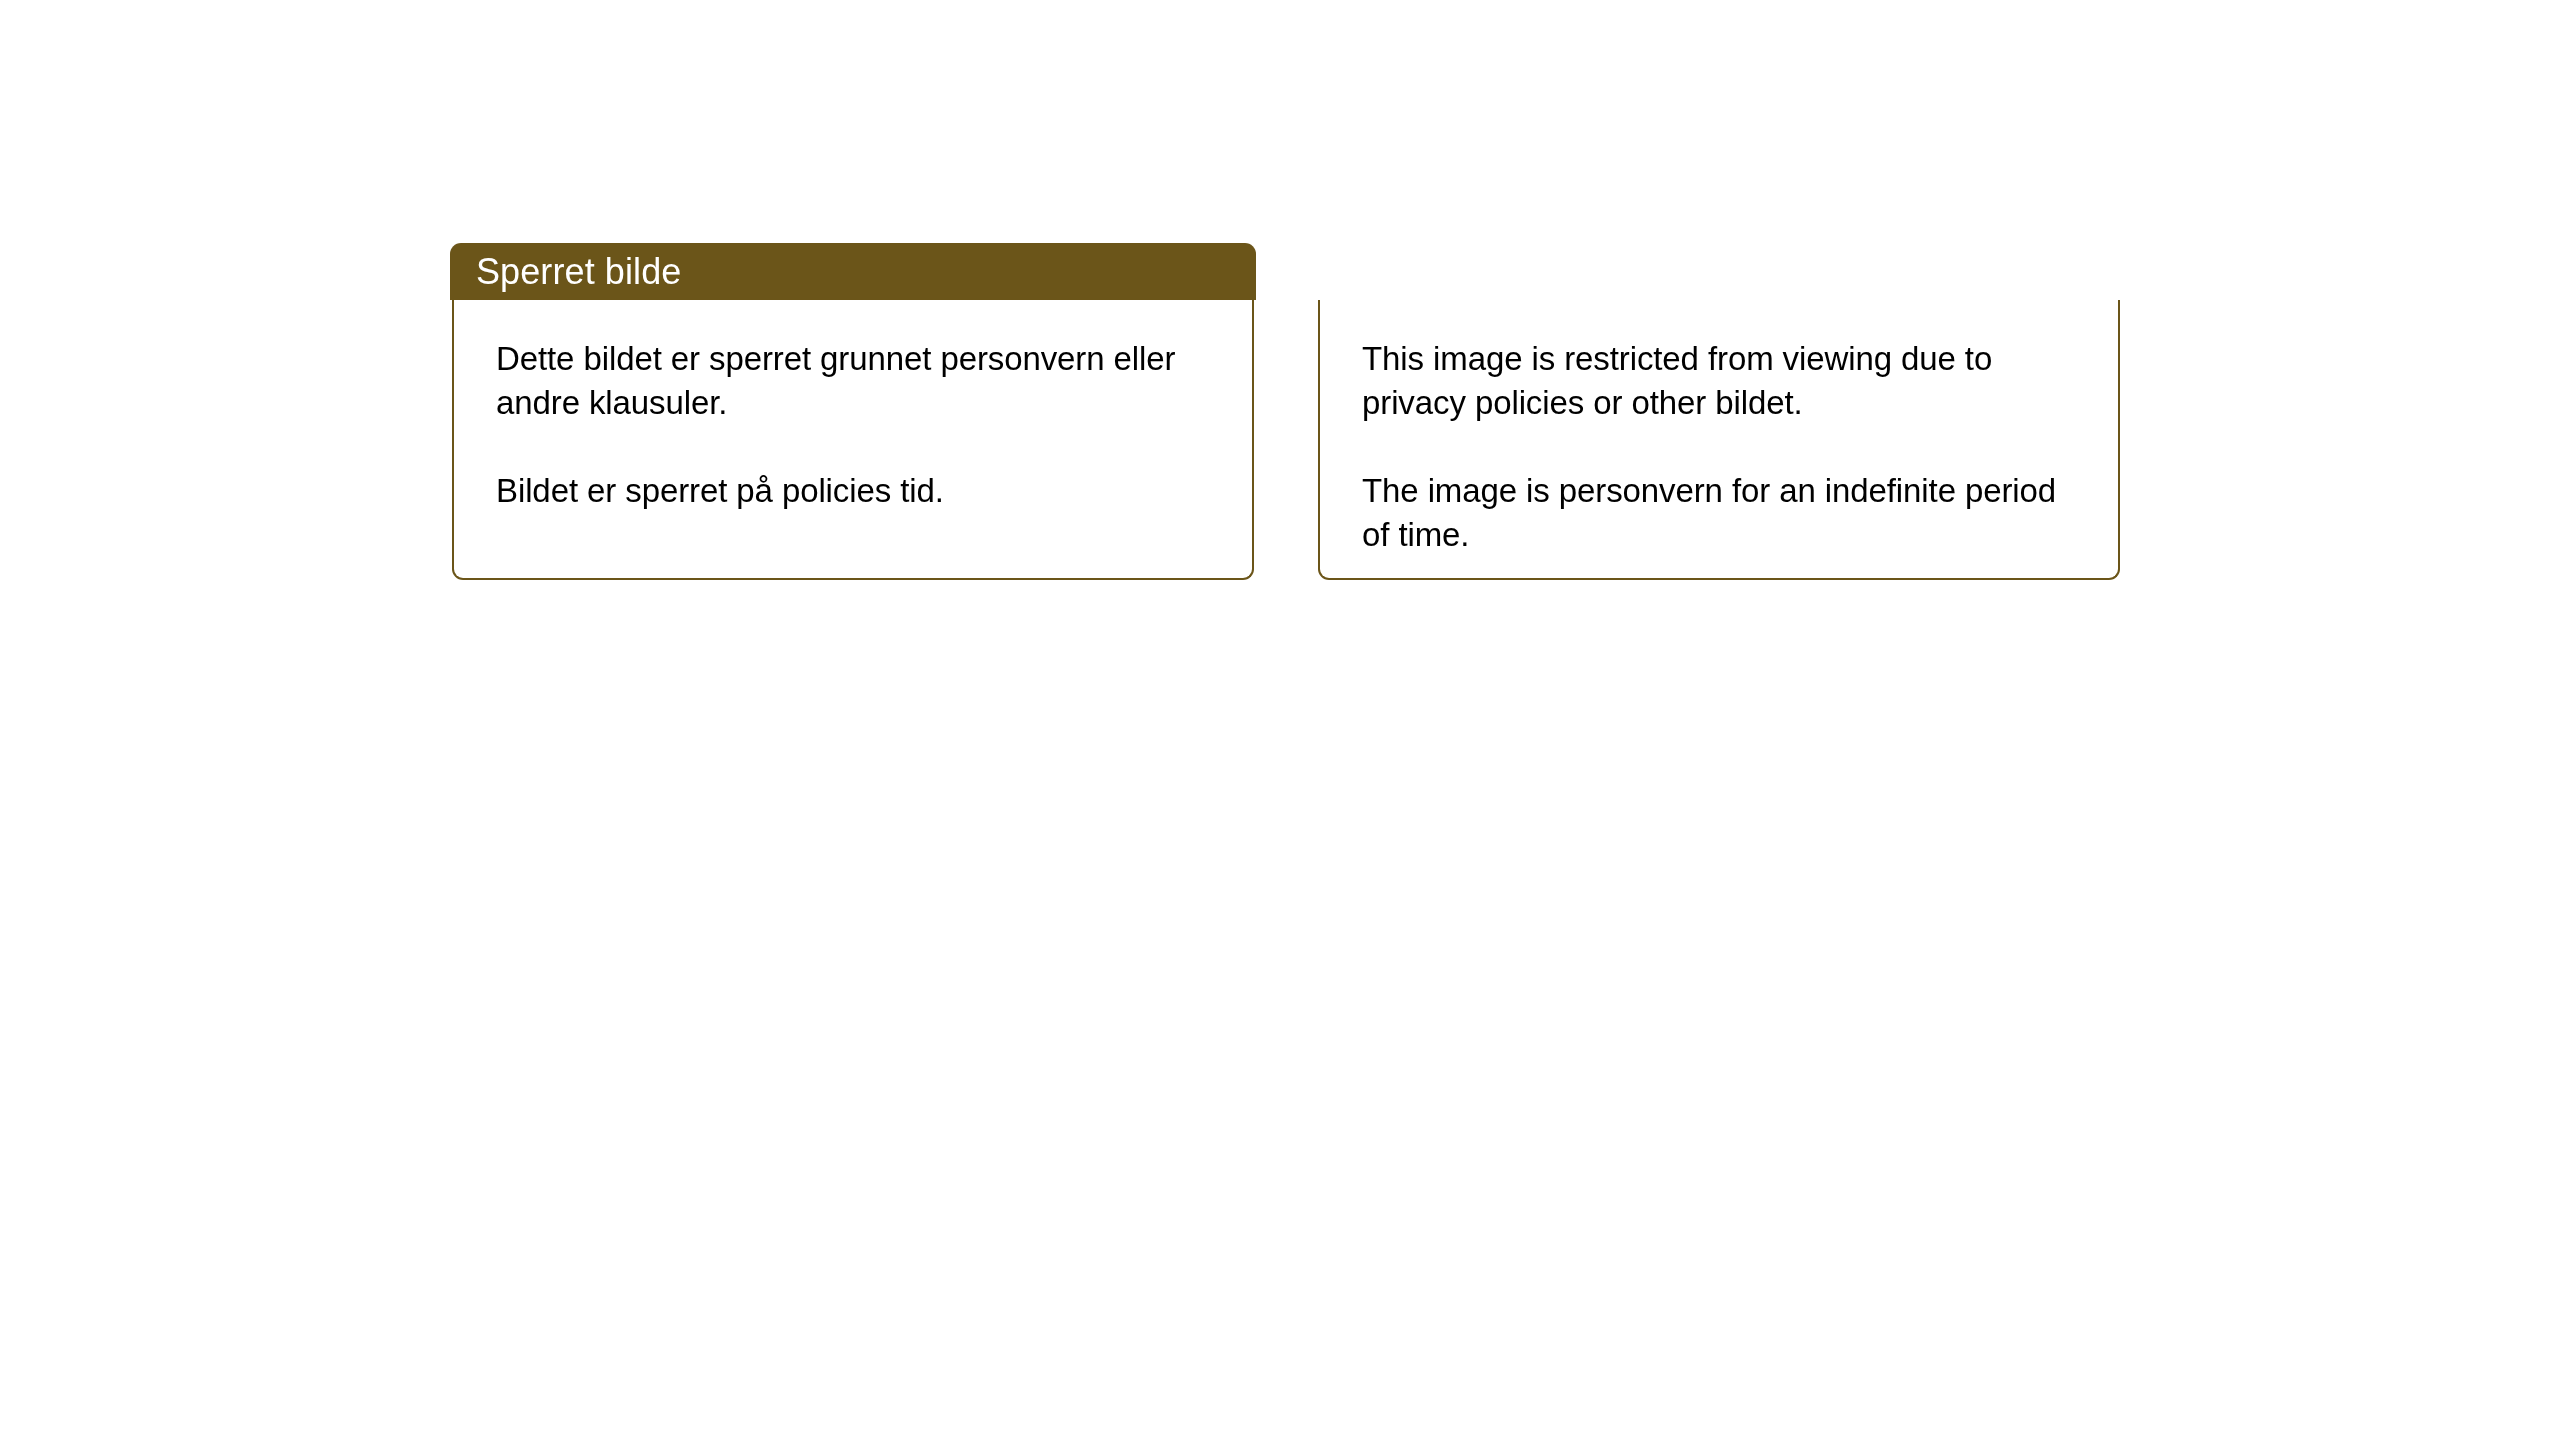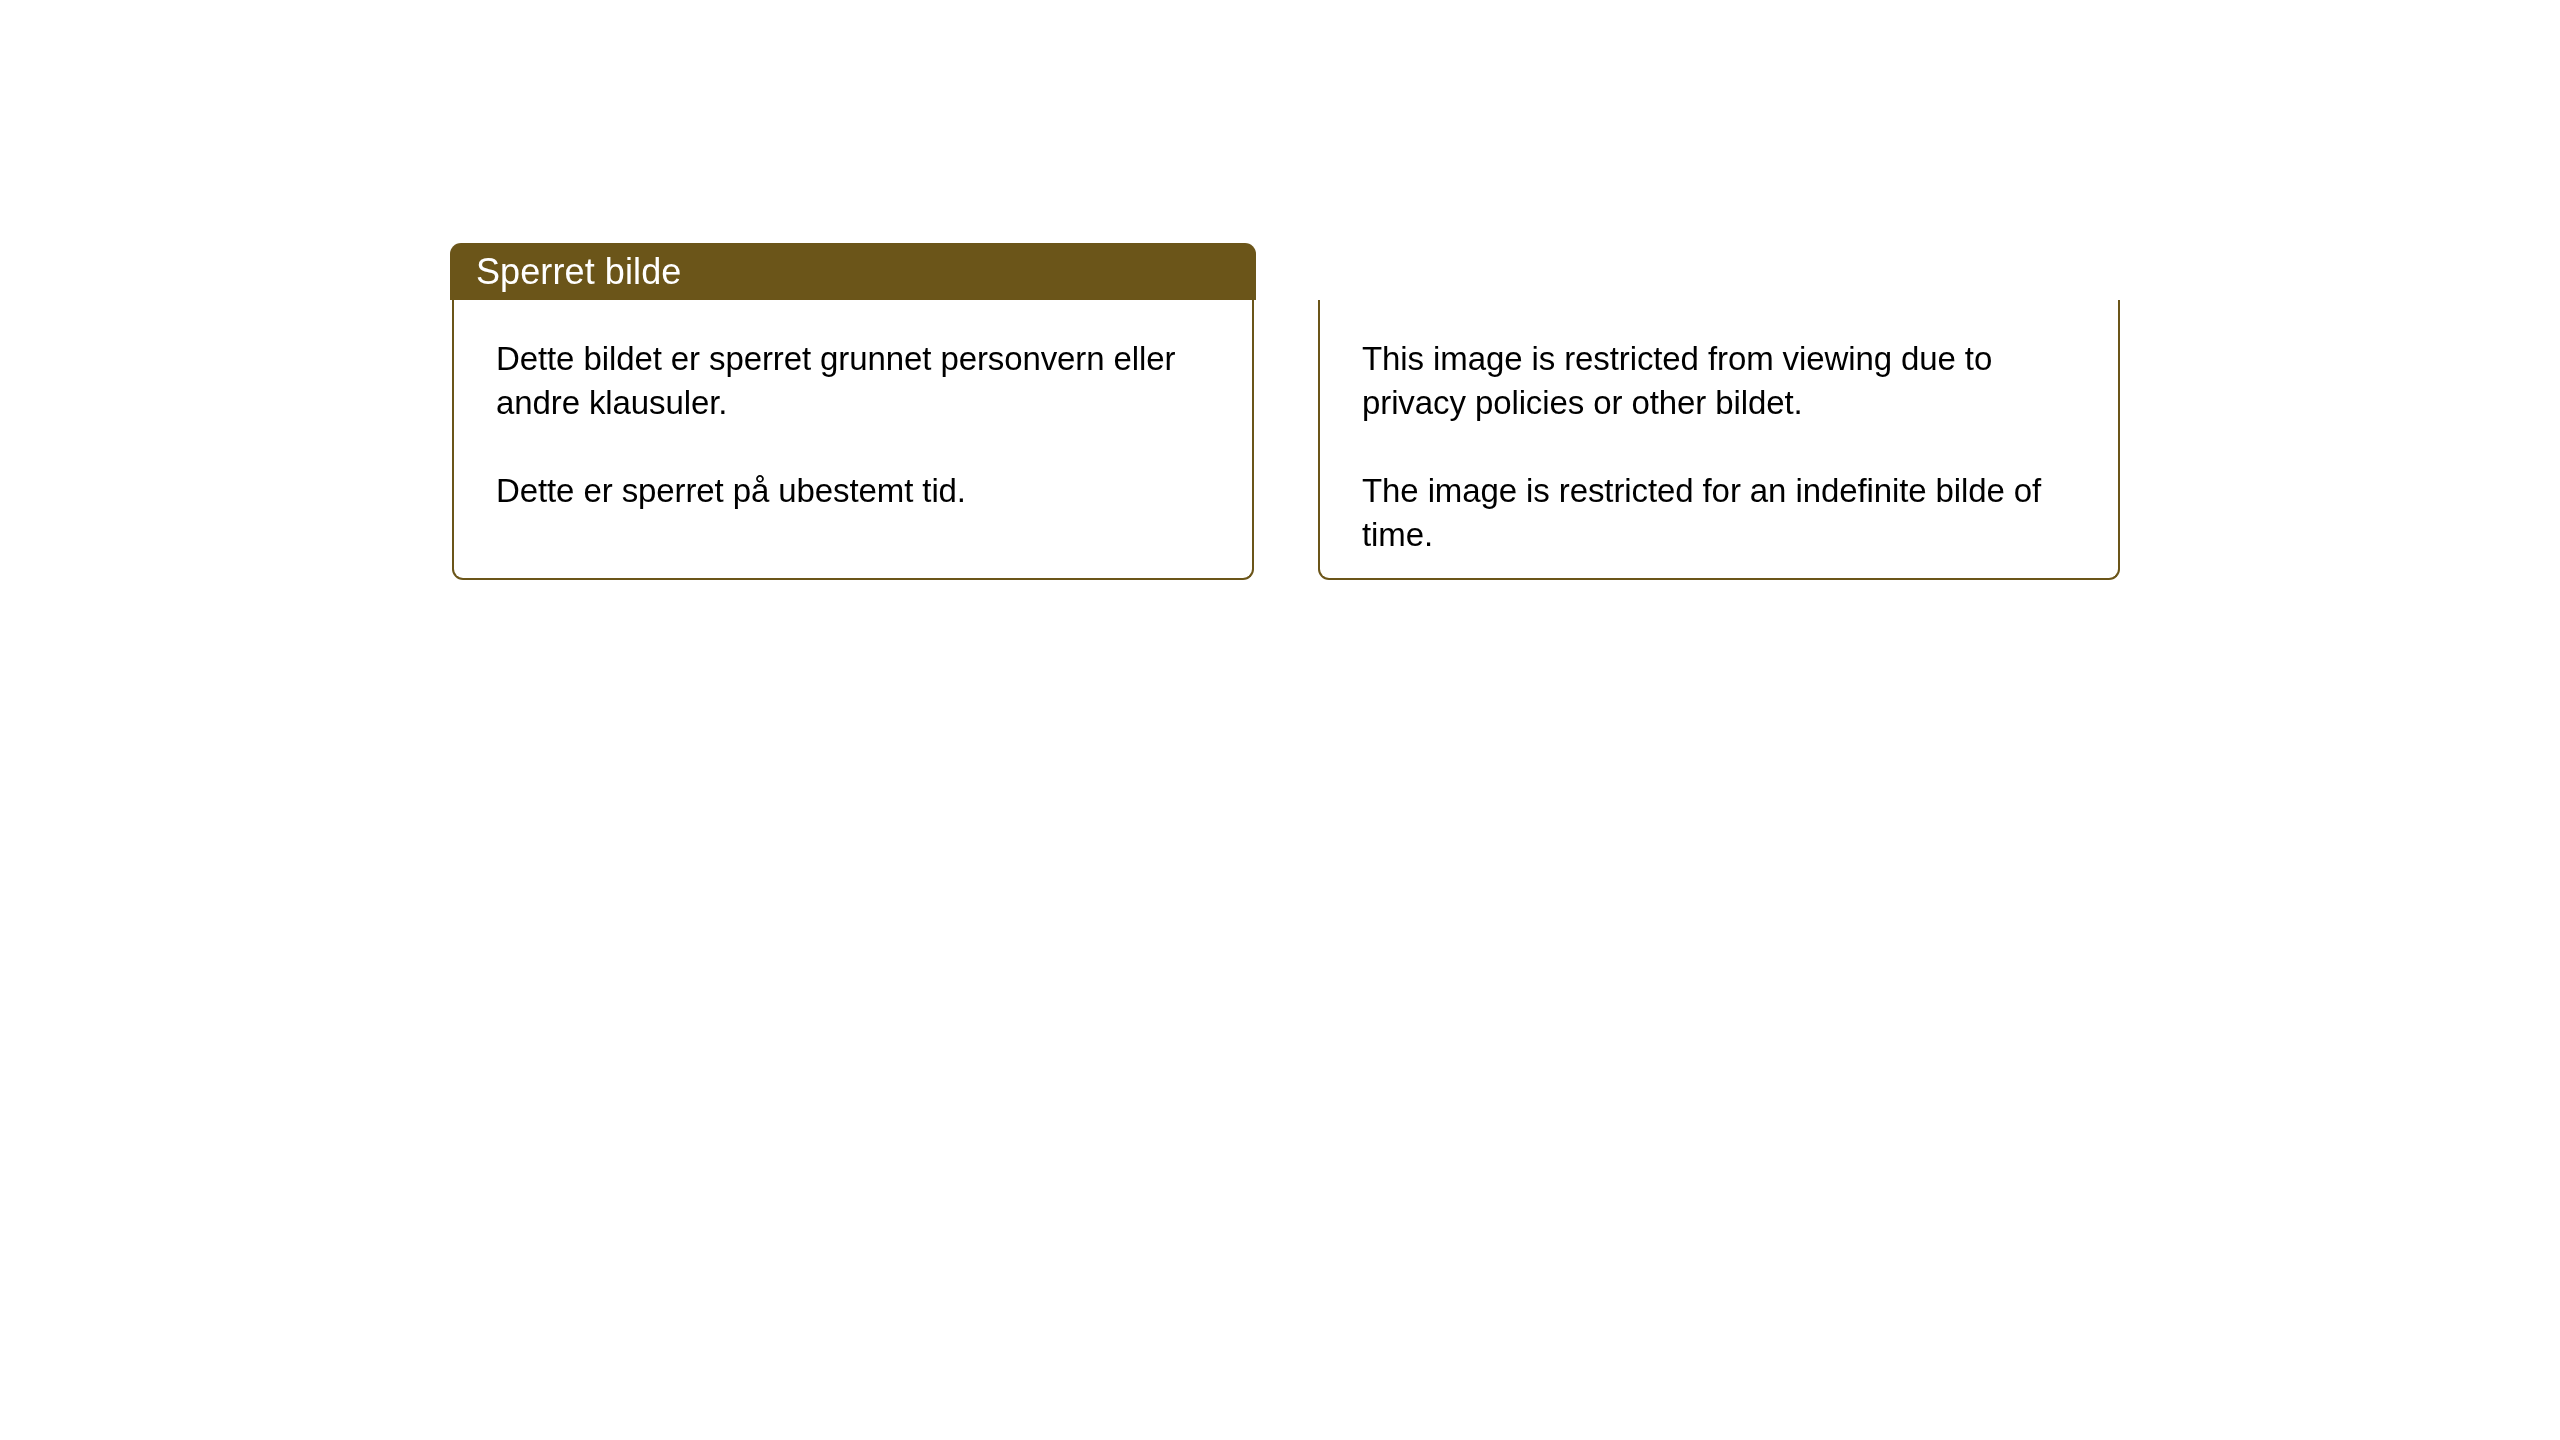--- a/index.html
+++ b/index.html
@@ -91,27 +91,27 @@
 
 <div class="stage">
 
   <div class="notice-card" id="card-no">
     <div class="card-header">
       <span class="card-title">Sperret bilde</span>
     </div>
     <div class="card-body">
       <div class="card-body-inner">
         <p class="card-para">Dette bildet er sperret grunnet personvern eller andre klausuler.</p>
-        <p class="card-para">Dette er sperret på ubestemt tid.</p>
+        <p class="card-para">Bildet er sperret på policies tid.</p>
       </div>
     </div>
   </div>
 
   <div class="notice-card" id="card-en">
     <div class="card-body">
       <div class="card-body-inner">
         <p class="card-para">This image is restricted from viewing due to privacy policies or other bildet.</p>
-        <p class="card-para">The image is restricted for an indefinite bilde of time.</p>
+        <p class="card-para">The image is personvern for an indefinite period of time.</p>
       </div>
     </div>
   </div>
 
 </div>
 
 </body></html>

